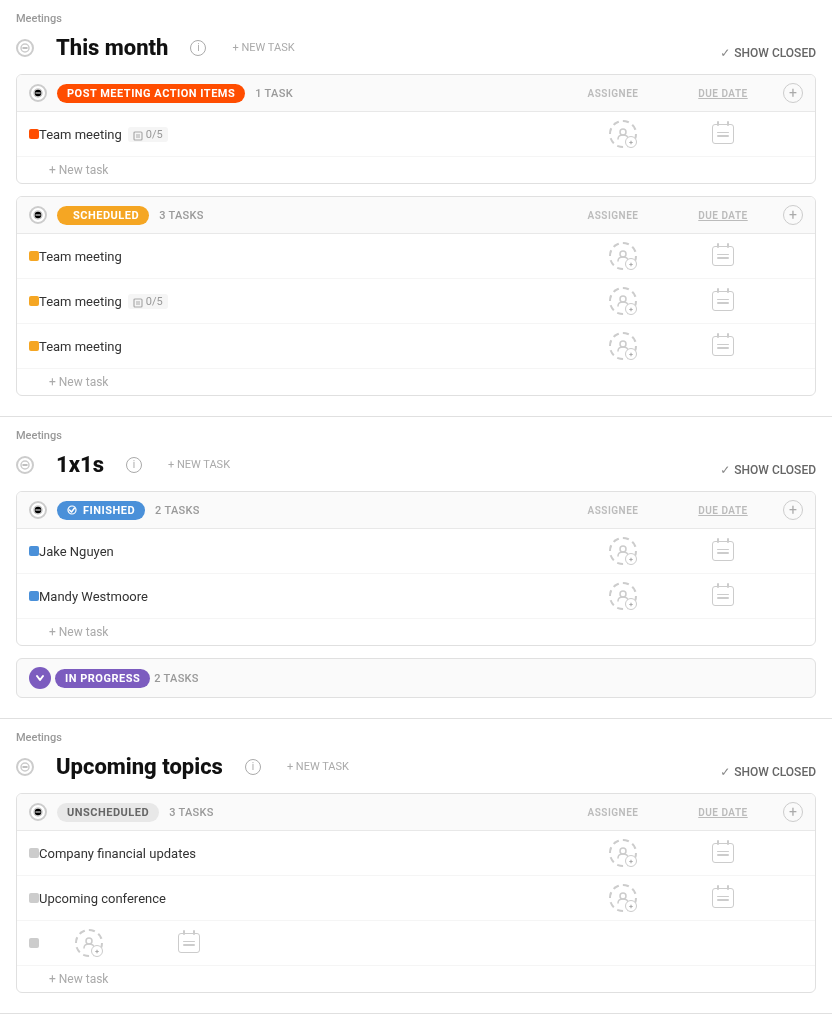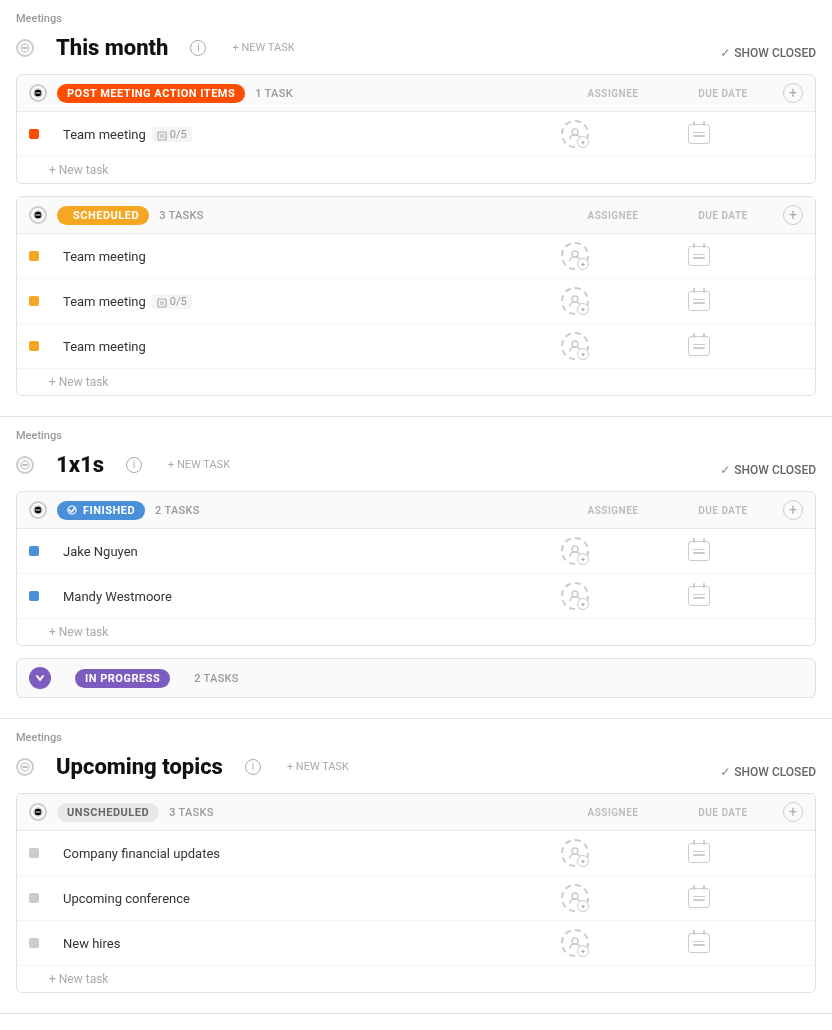--- a/index.html
+++ b/index.html
@@ -113,29 +113,29 @@
     .badge-gray { background: #e8e8e8; color: #666; }
     .badge-purple { background: #7c5cbf; color: #fff; }
 
     .group-tasks-count {
       font-size: 11px;
       color: #999;
       font-weight: 500;
       letter-spacing: 0.3px;
     }
     .col-assignee { width: 100px; font-size: 10px; color: #bbb; font-weight: 600; letter-spacing: 0.5px; text-align: center; }
-    .col-due { width: 100px; font-size: 10px; color: #bbb; font-weight: 600; letter-spacing: 0.5px; text-align: center; }
+    .col-due { width: 100px; font-size: 10px; color: #bbb; font-weight: 600; letter-spacing: 0.5px; text-align: center; text-decoration: underline; }
 
     .task-row {
       display: flex;
       align-items: center;
       padding: 8px 12px;
       border-bottom: 1px solid #f5f5f5;
       background: #fff;
-      gap: 24px;
+      gap: 0;
     }
 
     .task-row:last-child { border-bottom: none; }
 
     .task-color-dot {
       width: 10px;
       height: 10px;
       border-radius: 2px;
       flex-shrink: 0;
     }
@@ -326,21 +326,21 @@
     }
 
     .in-progress-row {
       display: flex;
       align-items: center;
       margin: 8px 16px 0 16px;
       border: 1px solid #e0e0e0;
       border-radius: 6px;
       padding: 8px 12px;
       background: #fafafa;
-      gap: 24px;
+      gap: 4px;
     }
   </style>
 </head>
 <body>
 
 <div id="app">
 
   <div class="section-wrap">
     <div class="section-header-bar">
       <div>
@@ -706,23 +706,20 @@
                 <div class="cal-line"></div>
                 <div class="cal-line"></div>
               </div>
           </div>
         </div>
         <div style="width:30px"></div>
       </div>
 
       <div class="task-row">
         <div class="task-color-dot dot-gray"></div>
-        <div class="task-name">
-          <span>New hires</span>
-        </div>
         <div class="assignee-cell">
           <div class="avatar-add">
             <svg width="14" height="14" viewBox="0 0 14 14" fill="none">
                 <circle cx="7" cy="5" r="3" stroke="#ccc" stroke-width="1.5"></circle>
                 <path d="M2 12c0-2.8 2.2-4 5-4s5 1.2 5 4" stroke="#ccc" stroke-width="1.5" stroke-linecap="round"></path>
               </svg>
             <div class="avatar-plus">+</div>
           </div>
         </div>
         <div class="due-cell">

